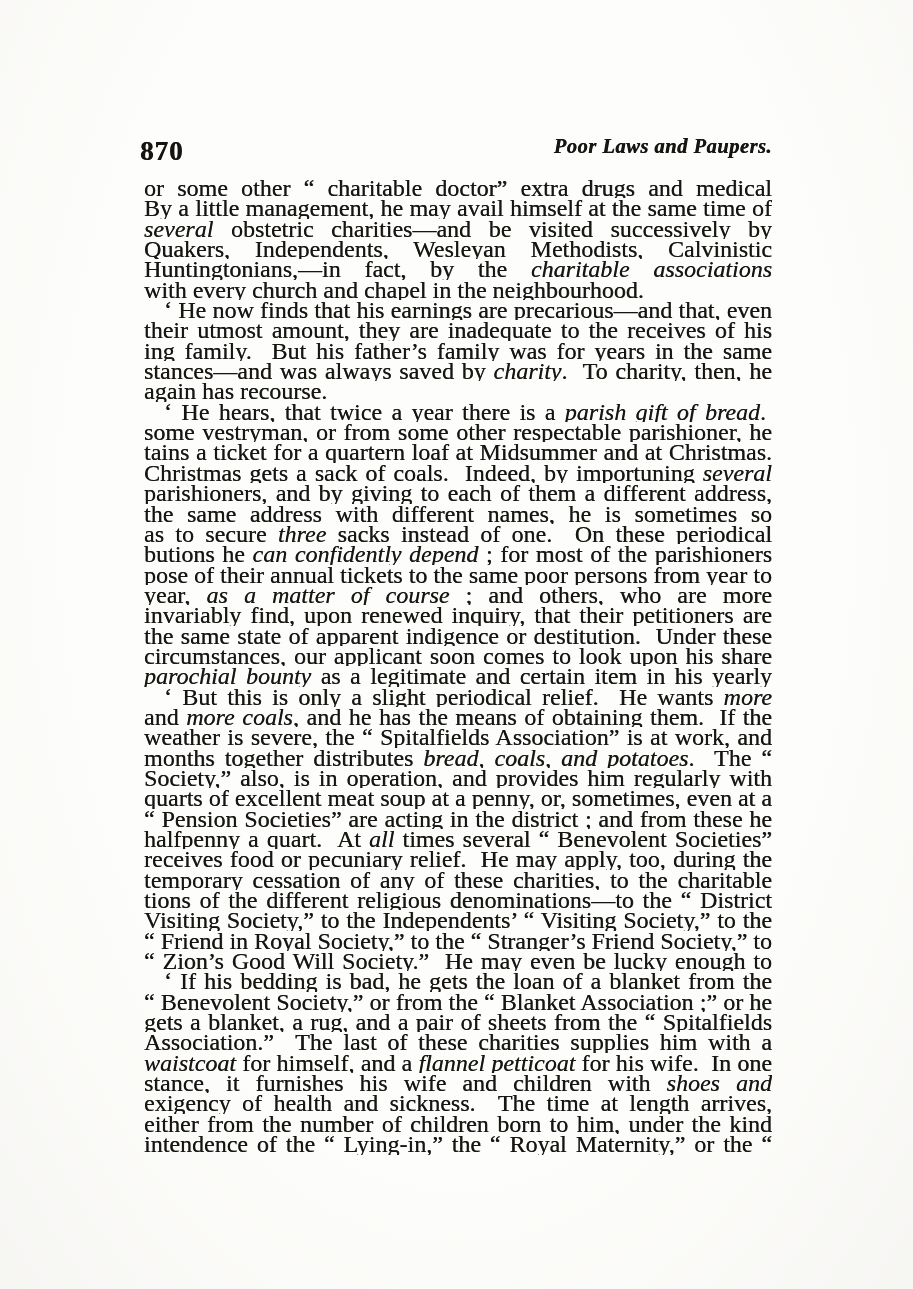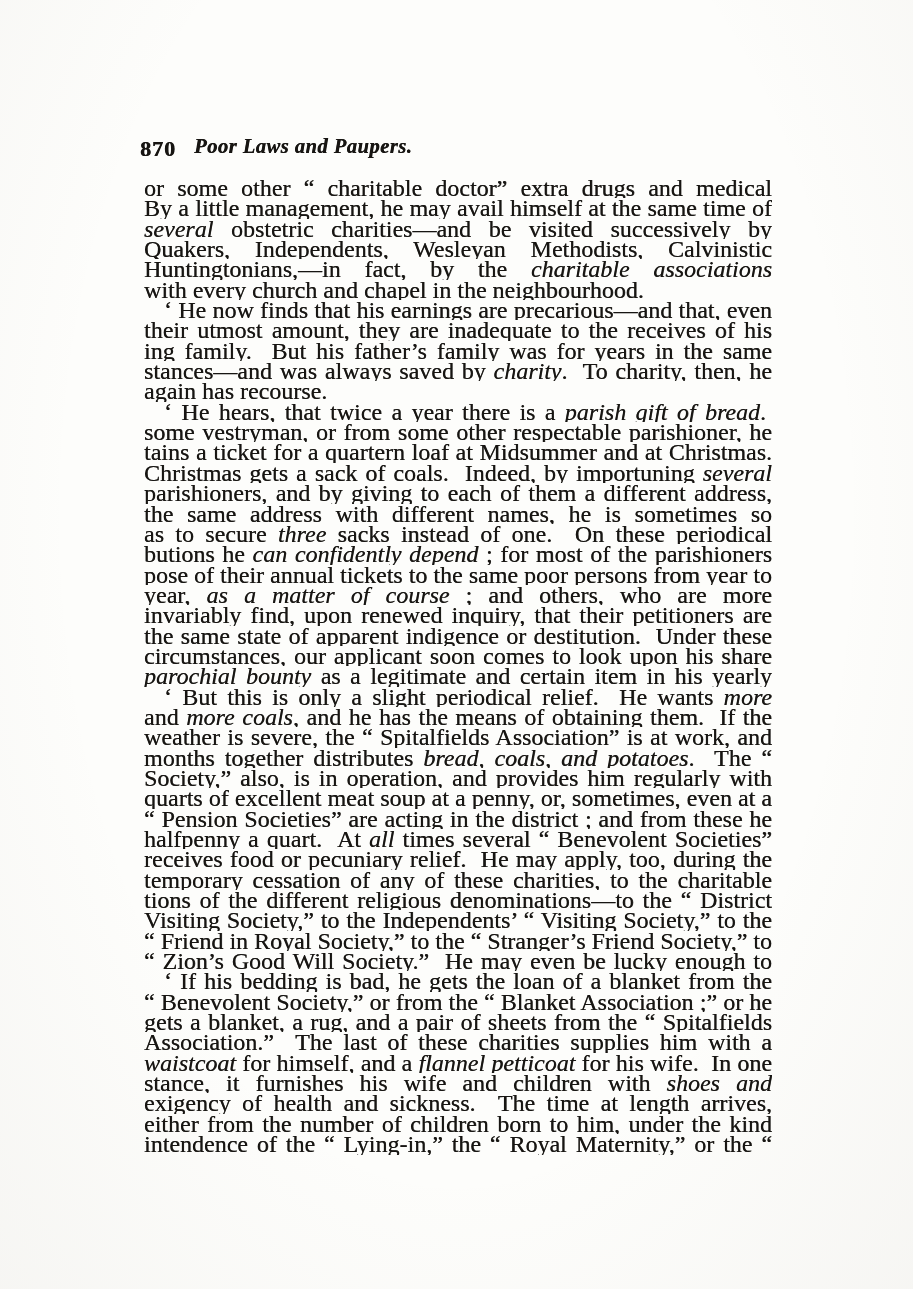--- a/index.html
+++ b/index.html
@@ -12,27 +12,27 @@
     overflow: hidden;
   }
   .scan-page {
     position: absolute; inset: 0;
     background:
       radial-gradient(ellipse at 50% 40%, rgba(255,255,255,0) 60%, rgba(120,110,95,0.05) 100%),
       #fdfdfb;
   }
   .page-number {
     position: absolute; left: 140px; top: 136px;
-    font-size: 22px; font-weight: bold;
+    font-size: 27px; font-weight: bold;
     letter-spacing: 1px;
     text-shadow: 0.4px 0 0 currentColor;
   }
   .running-title {
     position: absolute; left: 144px; width: 628px; top: 135px;
-    text-align: left;
+    text-align: right;
     text-indent: 50px; 
     font-size: 20.5px; font-weight: bold; font-style: italic;
     letter-spacing: 0.5px;
     text-shadow: 0.4px 0 0 currentColor;
   }
   .text-block {
     position: absolute; left: 144px; top: 178px; width: 628px;
     font-size: 24px;
     line-height: 20.35px;
     text-shadow: 0.3px 0 0 rgba(23,21,18,0.8);

